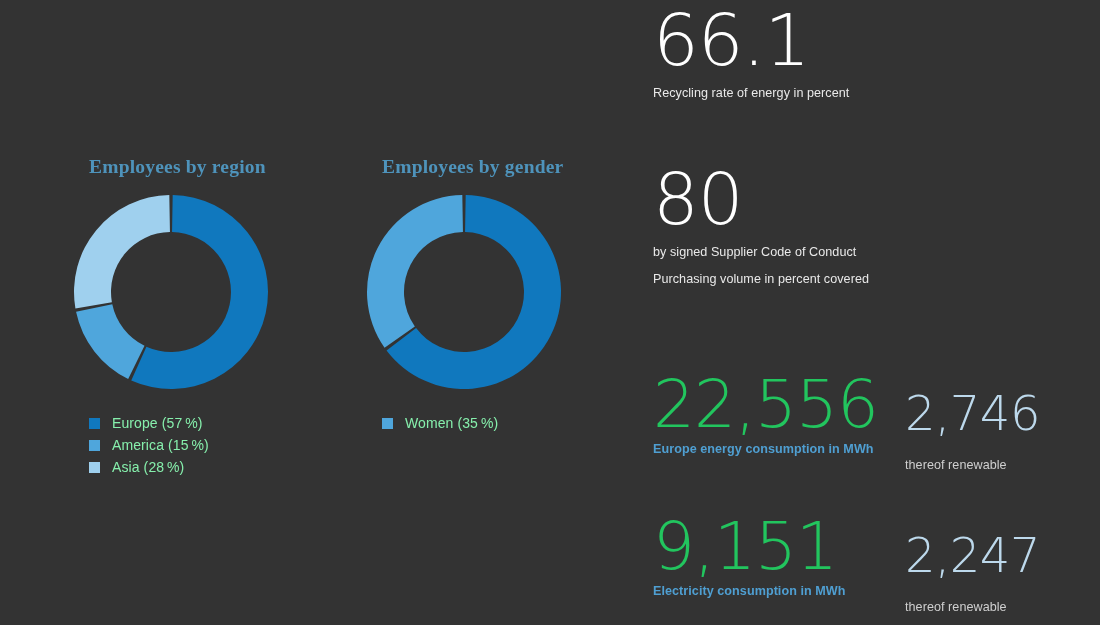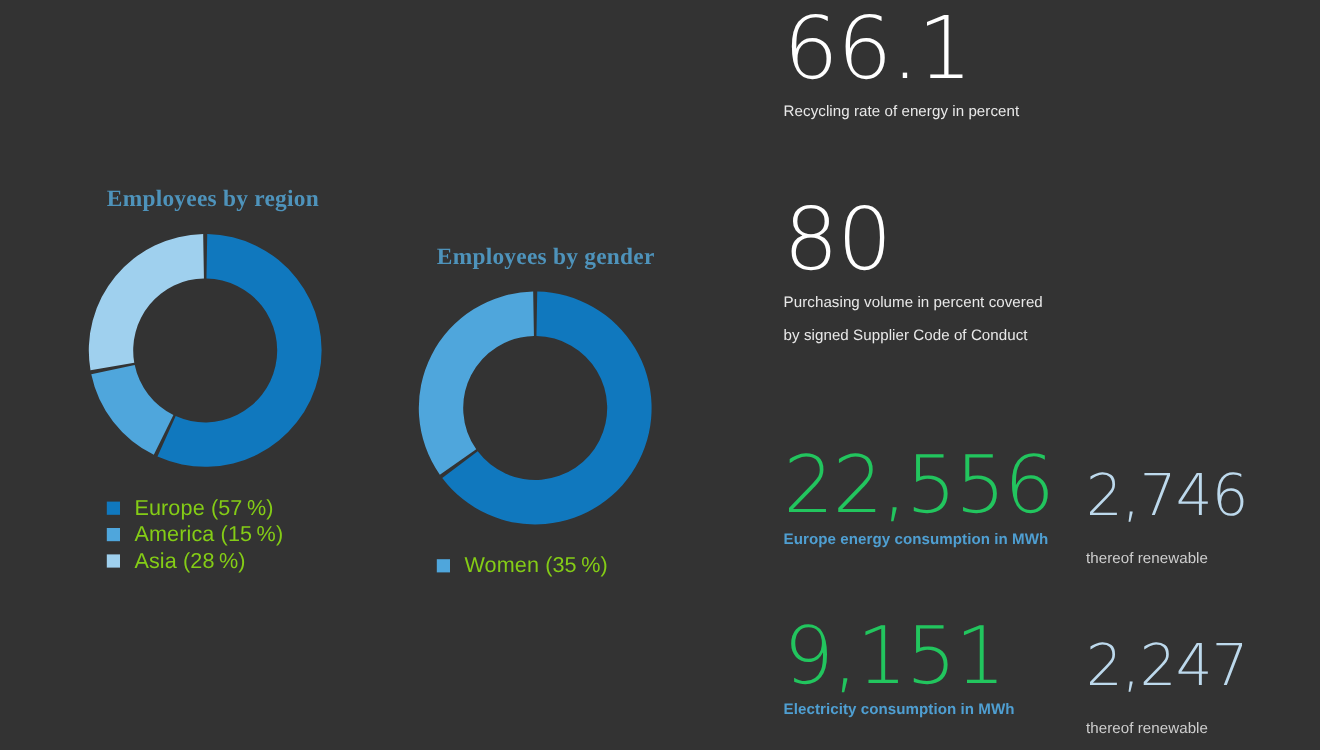--- a/index.html
+++ b/index.html
@@ -22,21 +22,21 @@
     top: 0;
     width: 660px;
     height: 540px;
   }
 
   .chart-block {
     position: absolute;
     top: 156px;
   }
   .chart-block.region  { left: 73px; }
-  .chart-block.gender  { left: 348px; margin-top: 48px; }
+  .chart-block.gender  { left: 366px; }
 
   .chart-title {
     font-family: "Liberation Serif", "DejaVu Serif", serif;
     font-weight: 700;
     font-size: 19.5px;
     letter-spacing: .2px;
     color: #4e93bb;
     margin: 0 0 0 16px;
     white-space: nowrap;
   }
@@ -58,22 +58,22 @@
     align-items: center;
     height: 22px;
   }
   .legend-swatch {
     width: 11px;
     height: 11px;
     flex: 0 0 11px;
     margin-right: 12px;
   }
   .legend-label {
-    font-size: 18px;
-    color: #84cc16;
+    font-size: 14px;
+    color: #86efac;
     white-space: nowrap;
     letter-spacing: .1px;
   }
 
   
   .stats-area {
     position: absolute;
     left: 645px;
     top: 0;
     width: 440px;
@@ -176,22 +176,22 @@
 
 <div class="stats-area">
 
   <div class="stat white" id="stat-recycling">
     <div class="stat-value">66.1</div>
     <div class="stat-caption">Recycling rate of energy in percent</div>
   </div>
 
   <div class="stat white" id="stat-purchasing">
     <div class="stat-value">80</div>
+    <div class="stat-caption">by signed Supplier Code of Conduct</div>
     <div class="stat-caption">Purchasing volume in percent covered</div>
-    <div class="stat-caption">by signed Supplier Code of Conduct</div>
   </div>
 
   <div class="stat blue" id="stat-energy">
     <div class="stat-value">22,556</div>
     <div class="stat-caption">Europe energy consumption in MWh</div>
   </div>
 
   <div class="stat pale" id="stat-energy-renew">
     <div class="stat-value">2,746</div>
     <div class="stat-caption">thereof renewable</div>

